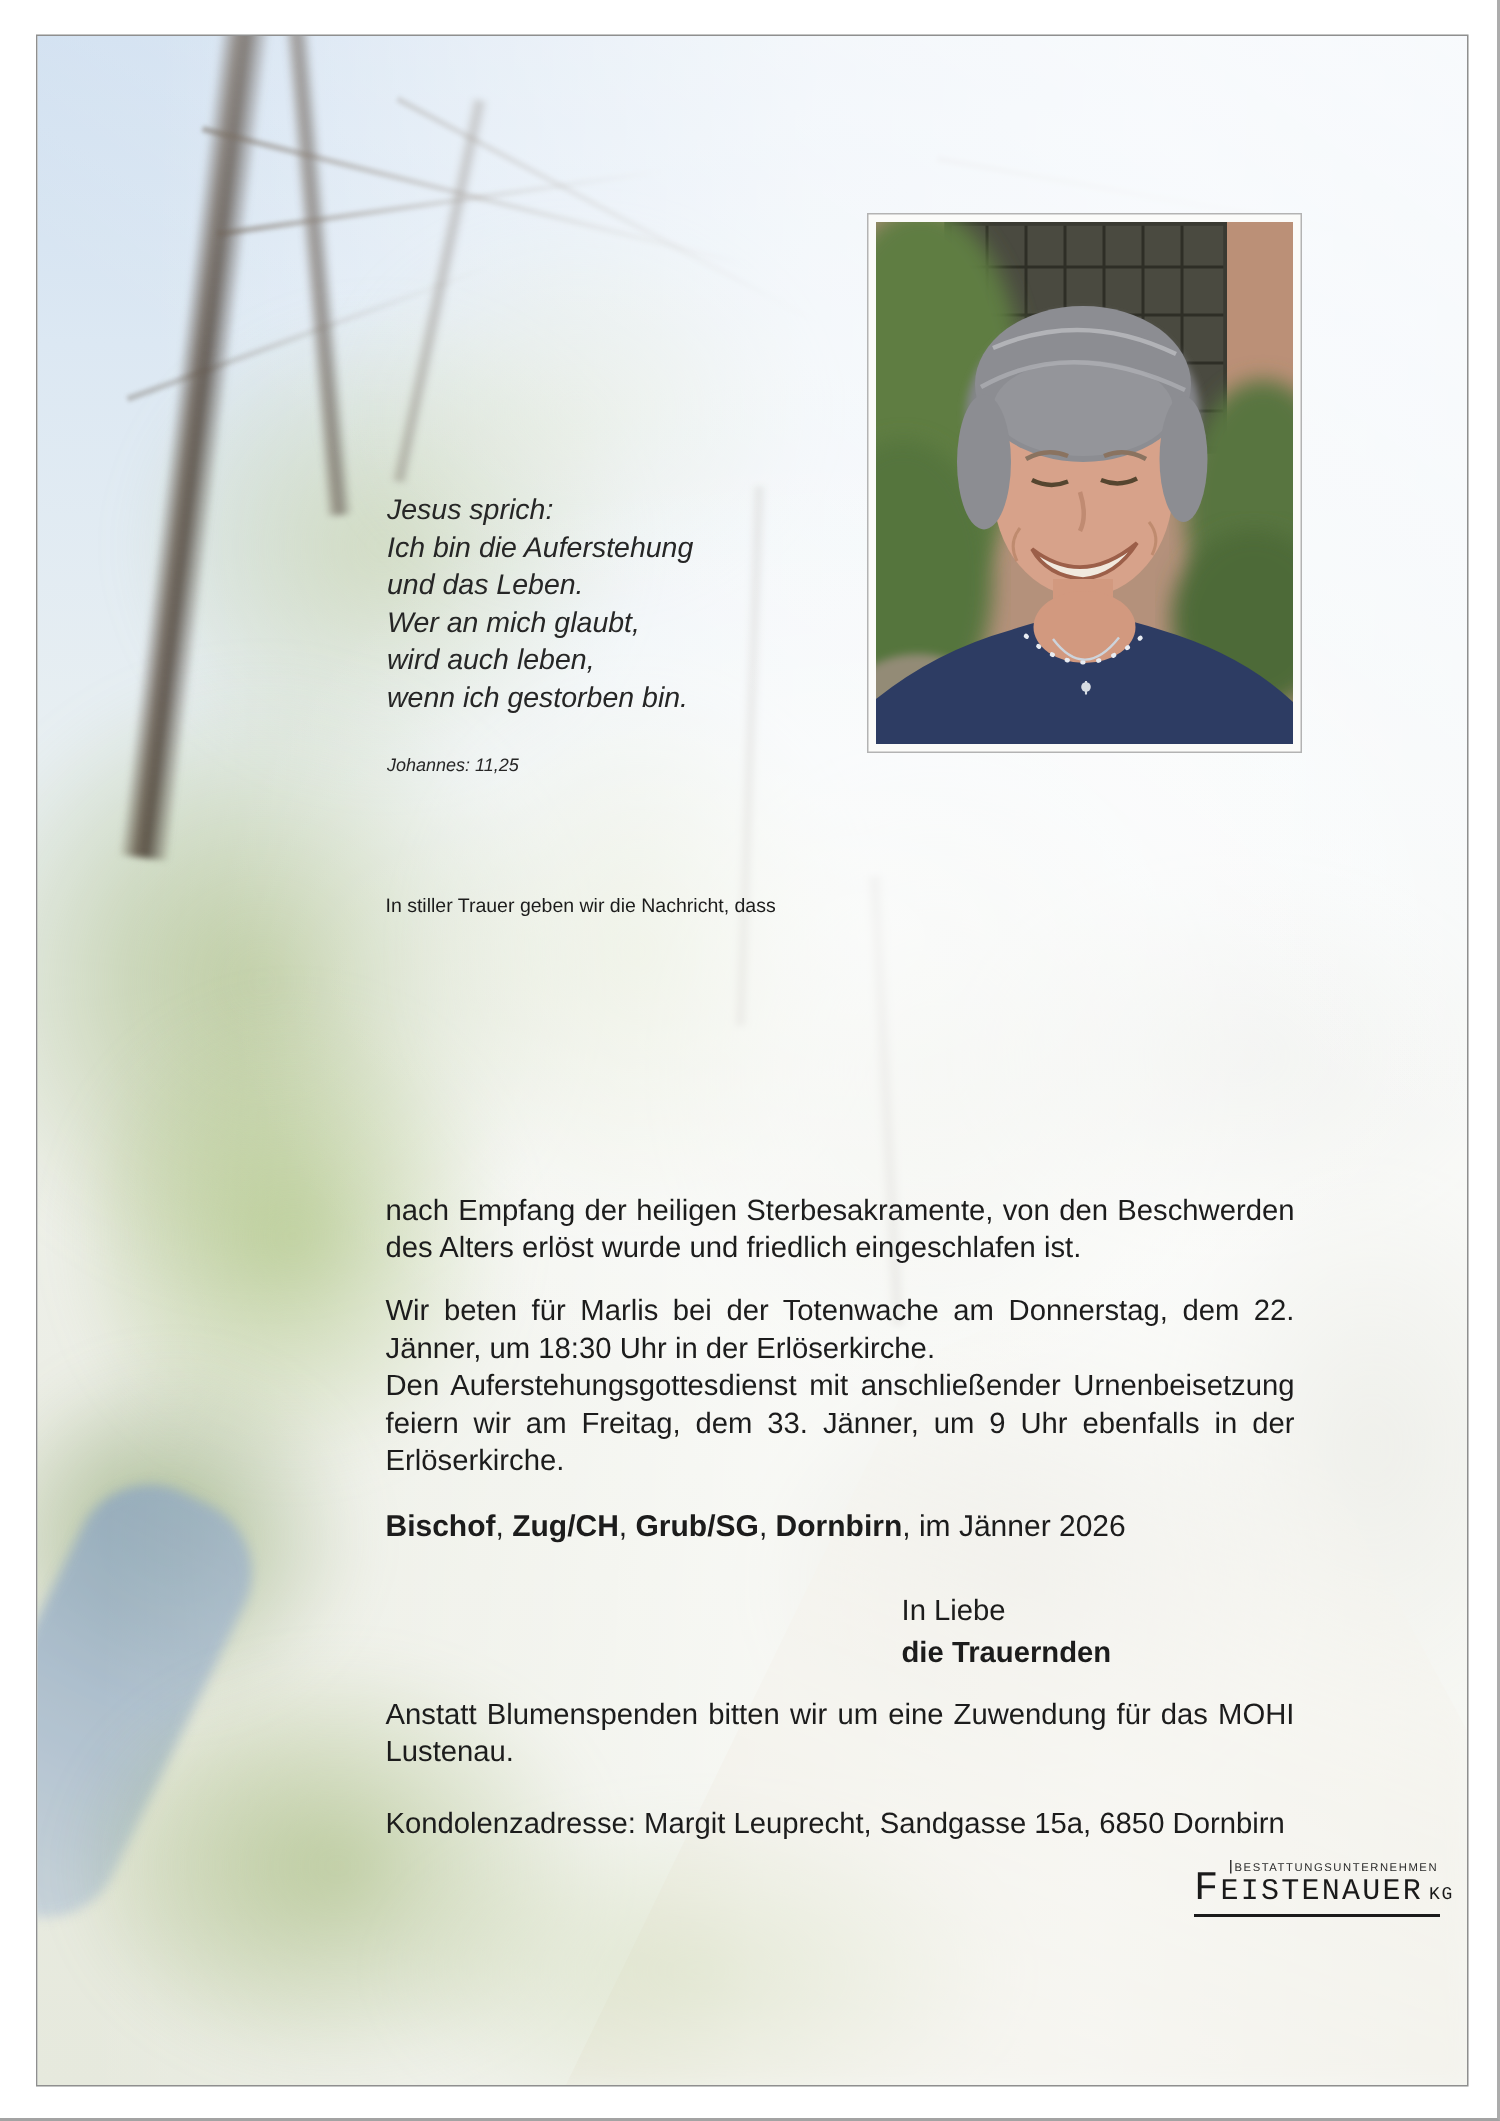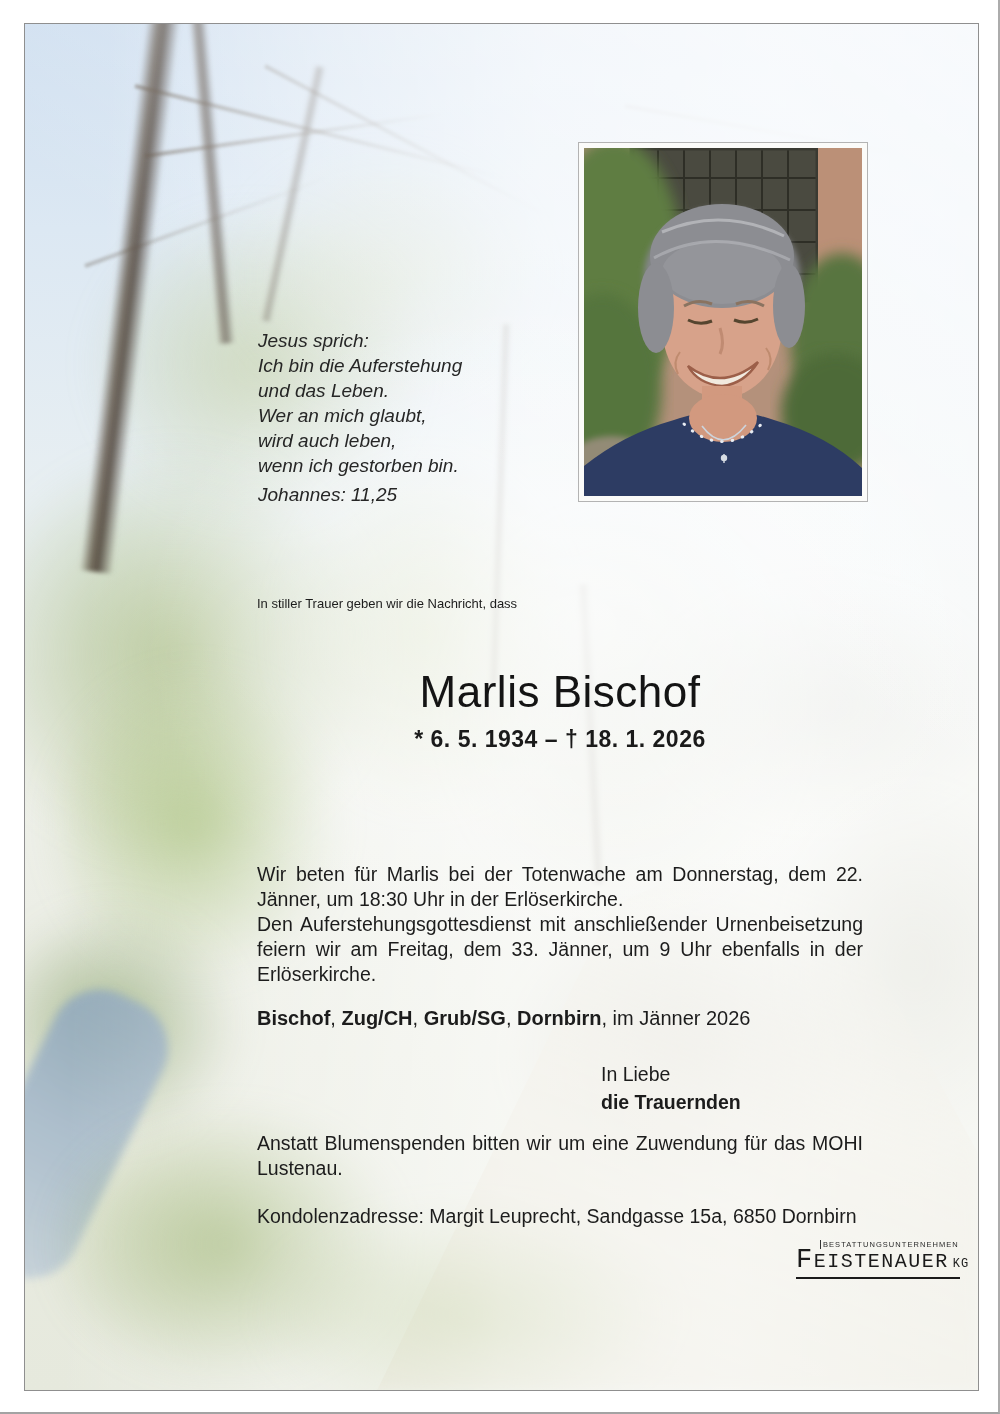--- a/index.html
+++ b/index.html
@@ -58,21 +58,21 @@
   
   .photo-frame{
     position:absolute; left:578px; top:142px; width:290px; height:360px;
     background:#fbfbf9; border:1px solid #b3b3b3; box-sizing:border-box; padding:5px;
   }
   .photo-frame svg{display:block;}
 
   
   .txt{position:absolute; color:#1c1c1c;}
   .quote{left:258px; top:328px; font-style:italic; font-size:19px; line-height:25px; color:#262626;}
-  .quote-source{font-size:19px; margin-top:4px;}
+  .quote-source{font-size:12px; margin-top:20px;}
   .intro{left:257px; top:596px; font-size:13px;text-align:center;}
   .name-block{left:257px; top:668px; width:606px; text-align:center;}
   .name{font-size:44px; line-height:48px; font-weight:400; letter-spacing:.5px; color:#141414;}
   .dates{margin-top:10px; font-size:23px; font-weight:700; letter-spacing:.5px; color:#1a1a1a;}
   .para{left:257px; width:606px; font-size:19.5px; line-height:25px; text-align:justify; text-justify:inter-word;}
   .p1{top:795px;}
   .p2{top:862px;}
   .places{left:257px; top:1006px; width:660px; font-size:20px; line-height:25px;}
   .places .b{font-weight:700;}
   .closing{left:601px; top:1060px; font-size:19.5px; line-height:28px;}
@@ -191,25 +191,22 @@
     <div>Ich bin die Auferstehung</div>
     <div>und das Leben.</div>
     <div>Wer an mich glaubt,</div>
     <div>wird auch leben,</div>
     <div>wenn ich gestorben bin.</div>
     <div class="quote-source">Johannes: 11,25</div>
   </div>
 
   <div class="txt intro">In stiller Trauer geben wir die Nachricht, dass</div>
 
-  <div class="txt name-block">
-    <div class="name">Marlis Bischof</div>
-    <div class="dates">* 6. 5. 1934 – † 18. 1. 2026</div>
-  </div>
-
+
+  <div class="txt para p1">nach Empfang der heiligen Sterbesakramente, von den Beschwerden des Alters erlöst wurde und friedlich eingeschlafen ist.</div>
 
   <div class="txt para p2">
     <div>Wir beten für Marlis bei der Totenwache am Donnerstag, dem 22. Jänner, um 18:30 Uhr in der Erlöserkirche.</div>
     <div>Den Auferstehungsgottesdienst mit anschließender Urnenbeisetzung feiern wir am Freitag, dem 33. Jänner, um 9 Uhr ebenfalls in der Erlöserkirche.</div>
   </div>
 
   <div class="txt places">
     <span class="b">Bischof</span><span>, </span><span class="b">Zug/CH</span><span>, </span><span class="b">Grub/SG</span><span>, </span><span class="b">Dornbirn</span><span>, im Jänner 2026</span>
   </div>
 

